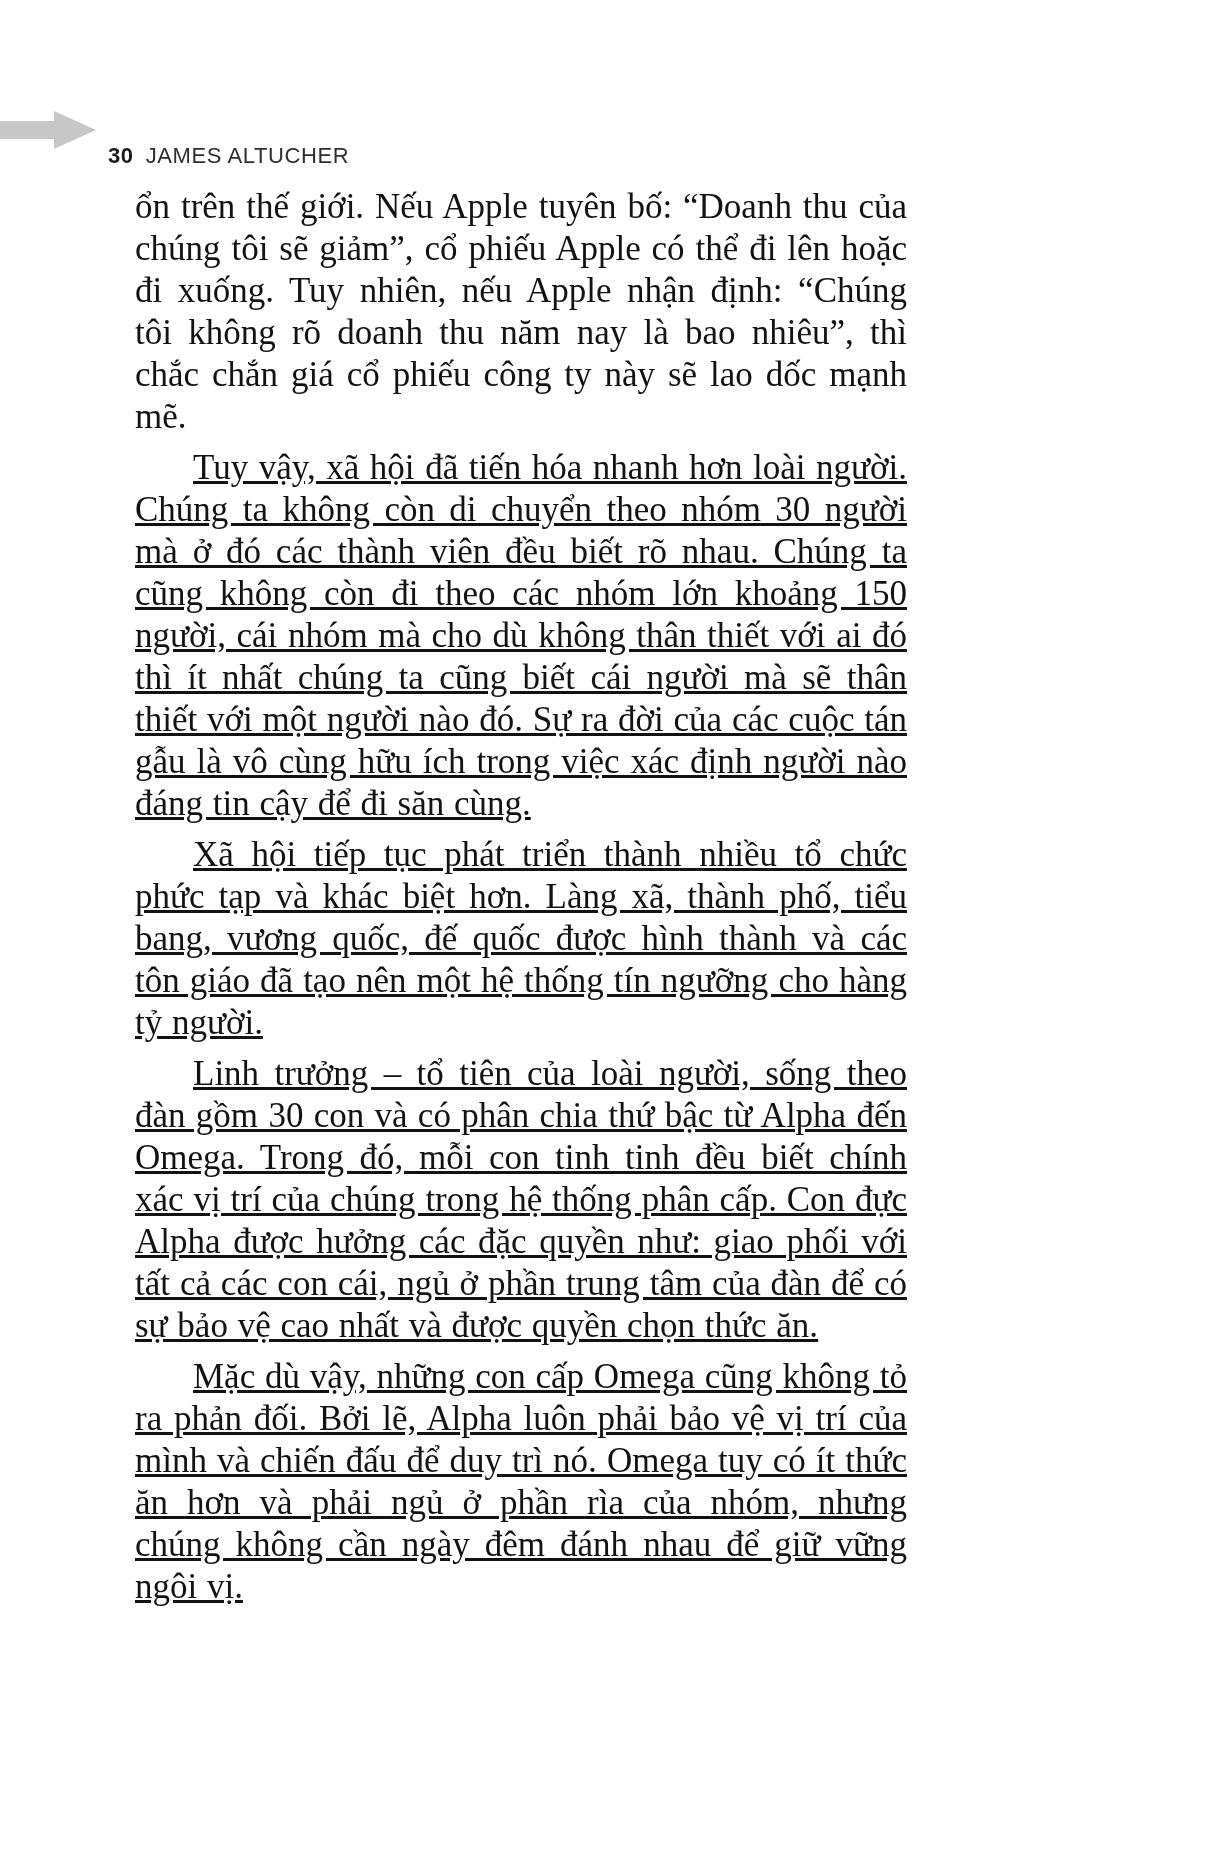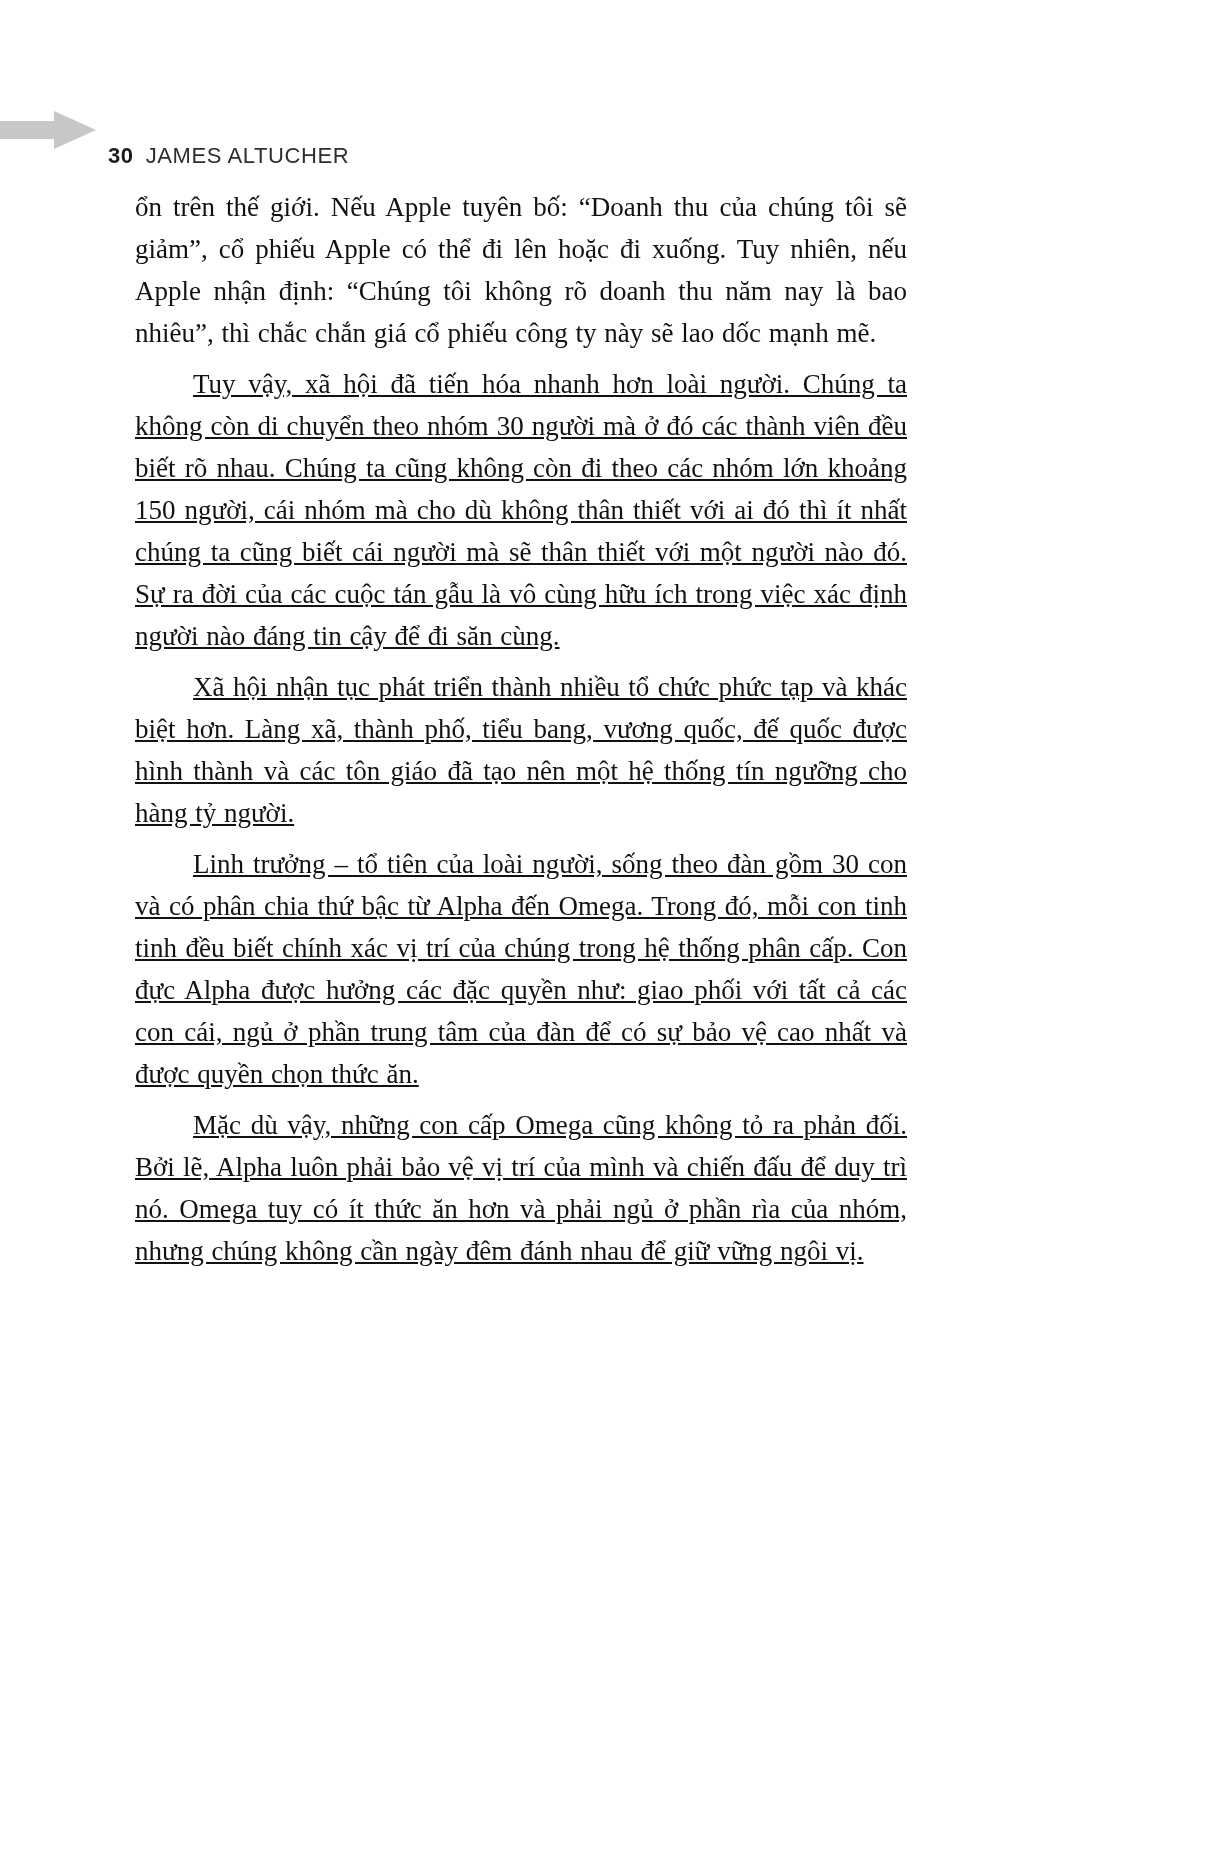--- a/index.html
+++ b/index.html
@@ -60,21 +60,21 @@
 
   
   .page-body {
     position: absolute;
     top: 186px;
     left: 135px;
     width: 772px;
   }
 
   .page-body p {
-    font-size: 27px;
+    font-size: 35px;
     line-height: 42px;
     color: #121212;
     text-align: justify;
     margin-bottom: 9px;
     word-spacing: 1px;
   }
 
   .page-body p.indent {
     text-indent: 58px;
     text-decoration: underline;
@@ -90,18 +90,18 @@
       <polygon points="0,10 54,10 54,0 96,19 54,38 54,28 0,28" fill="#c7c7c7"></polygon>
     </svg>
     <div class="header-text">
       <span class="page-number">30</span><span class="running-head">JAMES ALTUCHER</span>
     </div>
   </header>
 
   <main class="page-body" id="page-body">
       <p>ổn trên thế giới. Nếu Apple tuyên bố: “Doanh thu của chúng tôi sẽ giảm”, cổ phiếu Apple có thể đi lên hoặc đi xuống. Tuy nhiên, nếu Apple nhận định: “Chúng tôi không rõ doanh thu năm nay là bao nhiêu”, thì chắc chắn giá cổ phiếu công ty này sẽ lao dốc mạnh mẽ.</p>
       <p class="indent">Tuy vậy, xã hội đã tiến hóa nhanh hơn loài người. Chúng ta không còn di chuyển theo nhóm 30 người mà ở đó các thành viên đều biết rõ nhau. Chúng ta cũng không còn đi theo các nhóm lớn khoảng 150 người, cái nhóm mà cho dù không thân thiết với ai đó thì ít nhất chúng ta cũng biết cái người mà sẽ thân thiết với một người nào đó. Sự ra đời của các cuộc tán gẫu là vô cùng hữu ích trong việc xác định người nào đáng tin cậy để đi săn cùng.</p>
-      <p class="indent">Xã hội nhận tục phát triển thành nhiều tổ chức phức tạp và khác biệt hơn. Làng xã, thành phố, tiểu bang, vương quốc, đế quốc được hình thành và các tôn giáo đã tạo nên một hệ thống tín ngưỡng cho hàng tỷ người.</p>
+      <p class="indent">Xã hội tiếp tục phát triển thành nhiều tổ chức phức tạp và khác biệt hơn. Làng xã, thành phố, tiểu bang, vương quốc, đế quốc được hình thành và các tôn giáo đã tạo nên một hệ thống tín ngưỡng cho hàng tỷ người.</p>
       <p class="indent">Linh trưởng – tổ tiên của loài người, sống theo đàn gồm 30 con và có phân chia thứ bậc từ Alpha đến Omega. Trong đó, mỗi con tinh tinh đều biết chính xác vị trí của chúng trong hệ thống phân cấp. Con đực Alpha được hưởng các đặc quyền như: giao phối với tất cả các con cái, ngủ ở phần trung tâm của đàn để có sự bảo vệ cao nhất và được quyền chọn thức ăn.</p>
       <p class="indent">Mặc dù vậy, những con cấp Omega cũng không tỏ ra phản đối. Bởi lẽ, Alpha luôn phải bảo vệ vị trí của mình và chiến đấu để duy trì nó. Omega tuy có ít thức ăn hơn và phải ngủ ở phần rìa của nhóm, nhưng chúng không cần ngày đêm đánh nhau để giữ vững ngôi vị.</p>
     </main>
 
 </div>
 
 </body></html>

